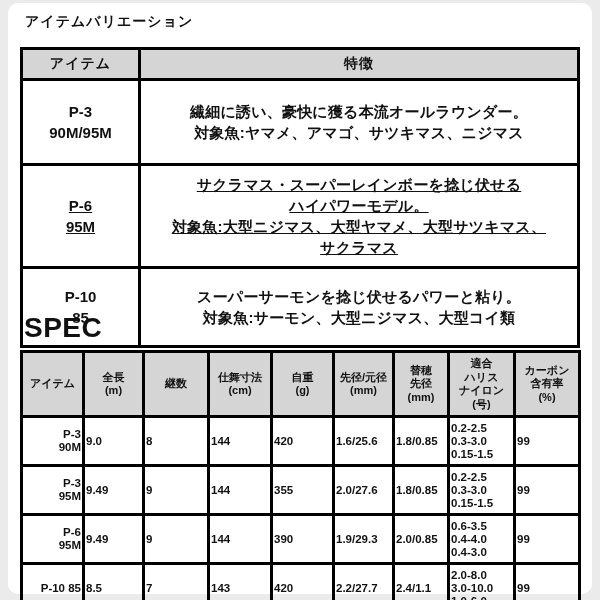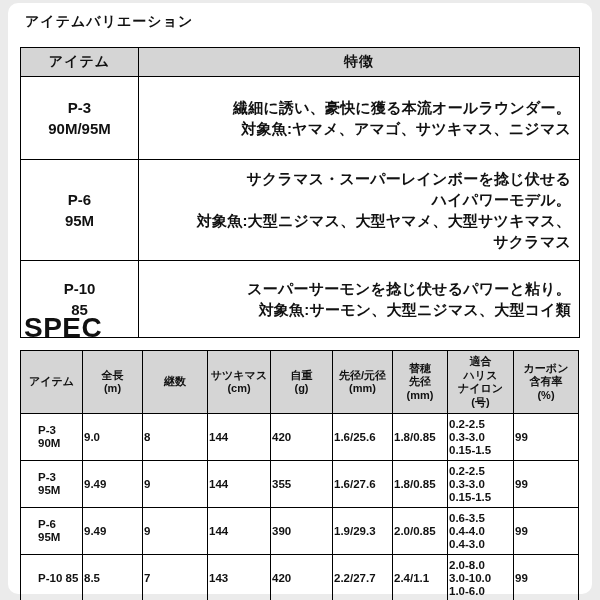--- a/index.html
+++ b/index.html
@@ -15,51 +15,51 @@
   }
   .title1{
     position:absolute;left:25px;top:13px;
     font-size:14px;letter-spacing:1px;
   }
   .title2{
     position:absolute;left:24px;top:312px;
     font-size:28px;letter-spacing:0.5px;
   }
   table{border-collapse:collapse;table-layout:fixed;}
-  th,td{border:1px solid #000000;}
+  th,td{border:3px solid #000000;}
 
   
   .var{position:absolute;left:20px;top:47px;width:560px;}
   .var th{
     background:#d5d5d5;height:26px;font-size:14px;
     text-align:center;letter-spacing:1px;
   }
   .var .item{
     text-align:center;font-size:15px;line-height:21px;vertical-align:middle;
   }
   .var .feat{
-    font-size:15px;line-height:21px;text-align:right;
+    font-size:15px;line-height:21px;text-align:center;
     padding:6px 8px;vertical-align:middle;letter-spacing:0.2px;
   }
   .var tr.r1 td{height:70px;}
-  .var tr.r2 td{height:88px;}
+  .var tr.r2 td{height:88px;text-decoration:underline;}
   .var tr.r3 td{height:64px;}
 
   
   .spec{position:absolute;left:20px;top:350px;width:558px;}
   .spec th{
     background:#d5d5d5;font-size:11px;line-height:13.5px;
     height:58px;padding:2px 1px;text-align:center;vertical-align:middle;
     font-weight:bold;
   }
   .spec td{
     font-size:11.5px;height:44px;
     line-height:13px;vertical-align:middle;
   }
-  .spec td.itemcell{text-align:left;padding-left:17px;}
+  .spec td.itemcell{text-align:right;padding-left:17px;}
 </style>
 </head>
 <body>
 
 <div class="sheet"></div>
 
 <div class="title1">アイテムバリエーション</div>
 
 <table class="var">
   <colgroup>
@@ -128,21 +128,21 @@
         <div>アイテム</div>
       </th>
       <th>
         <div>全長</div>
         <div>(m)</div>
       </th>
       <th>
         <div>継数</div>
       </th>
       <th>
-        <div>サツキマス</div>
+        <div>仕舞寸法</div>
         <div>(cm)</div>
       </th>
       <th>
         <div>自重</div>
         <div>(g)</div>
       </th>
       <th>
         <div>先径/元径</div>
         <div>(mm)</div>
       </th>
@@ -179,21 +179,21 @@
         <div>0.15-1.5</div>
       </td>
       <td>99</td>
     </tr>
     <tr>
       <td class="itemcell">P-3 95M</td>
       <td>9.49</td>
       <td>9</td>
       <td>144</td>
       <td>355</td>
-      <td>1.6/27.6</td>
+      <td>2.0/27.6</td>
       <td>1.8/0.85</td>
       <td>
         <div>0.2-2.5</div>
         <div>0.3-3.0</div>
         <div>0.15-1.5</div>
       </td>
       <td>99</td>
     </tr>
     <tr>
       <td class="itemcell">P-6 95M</td>

